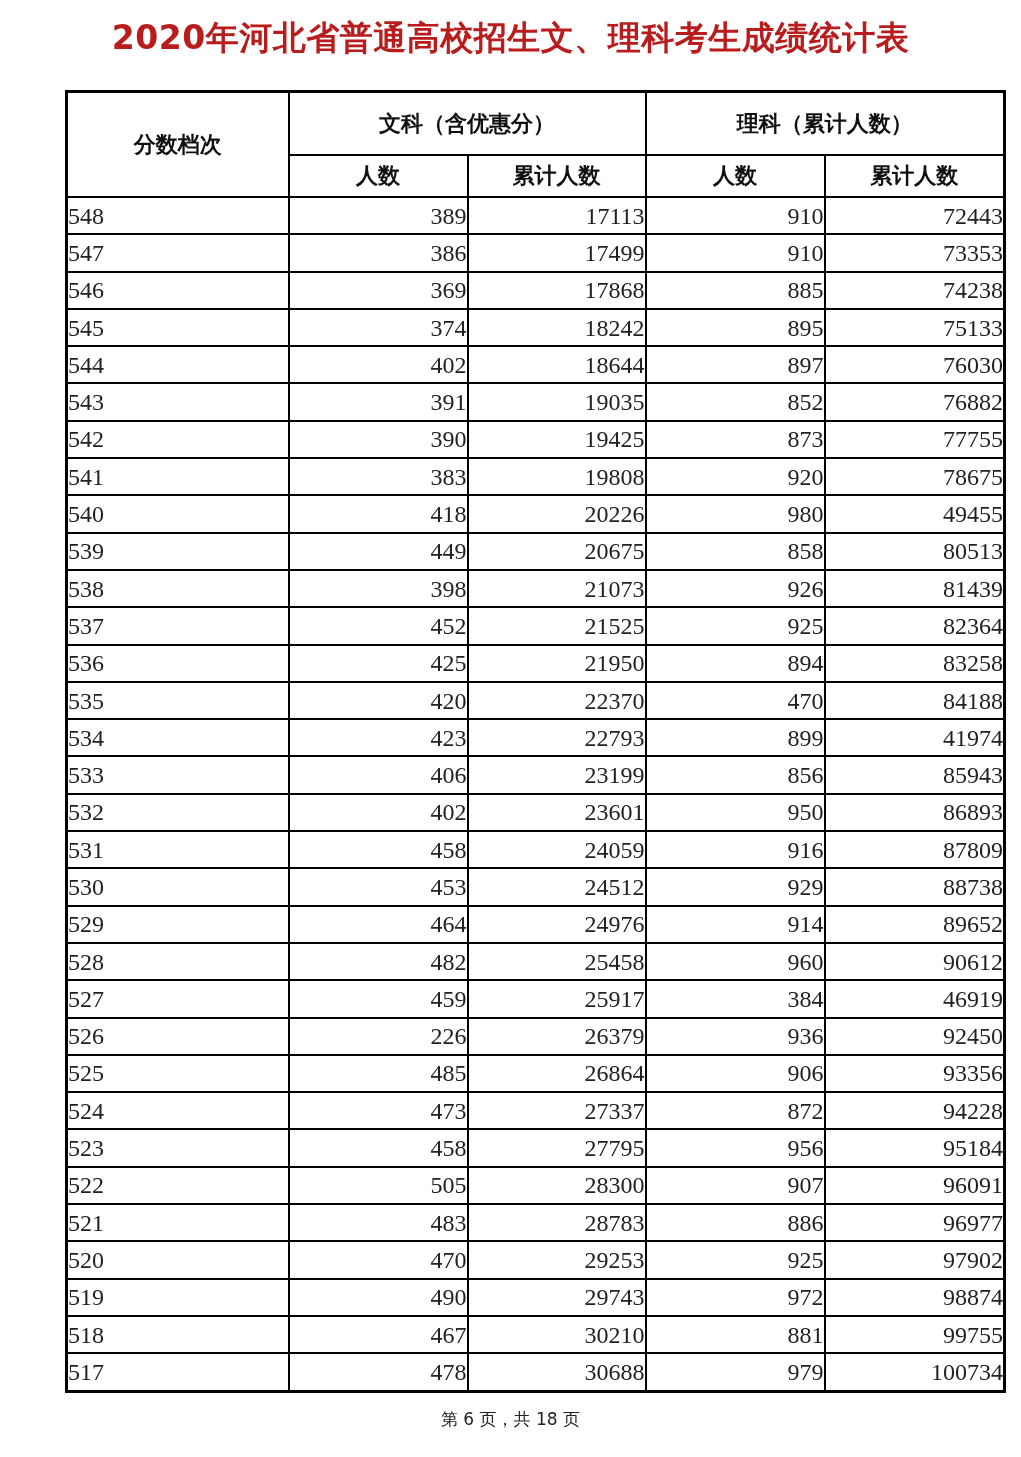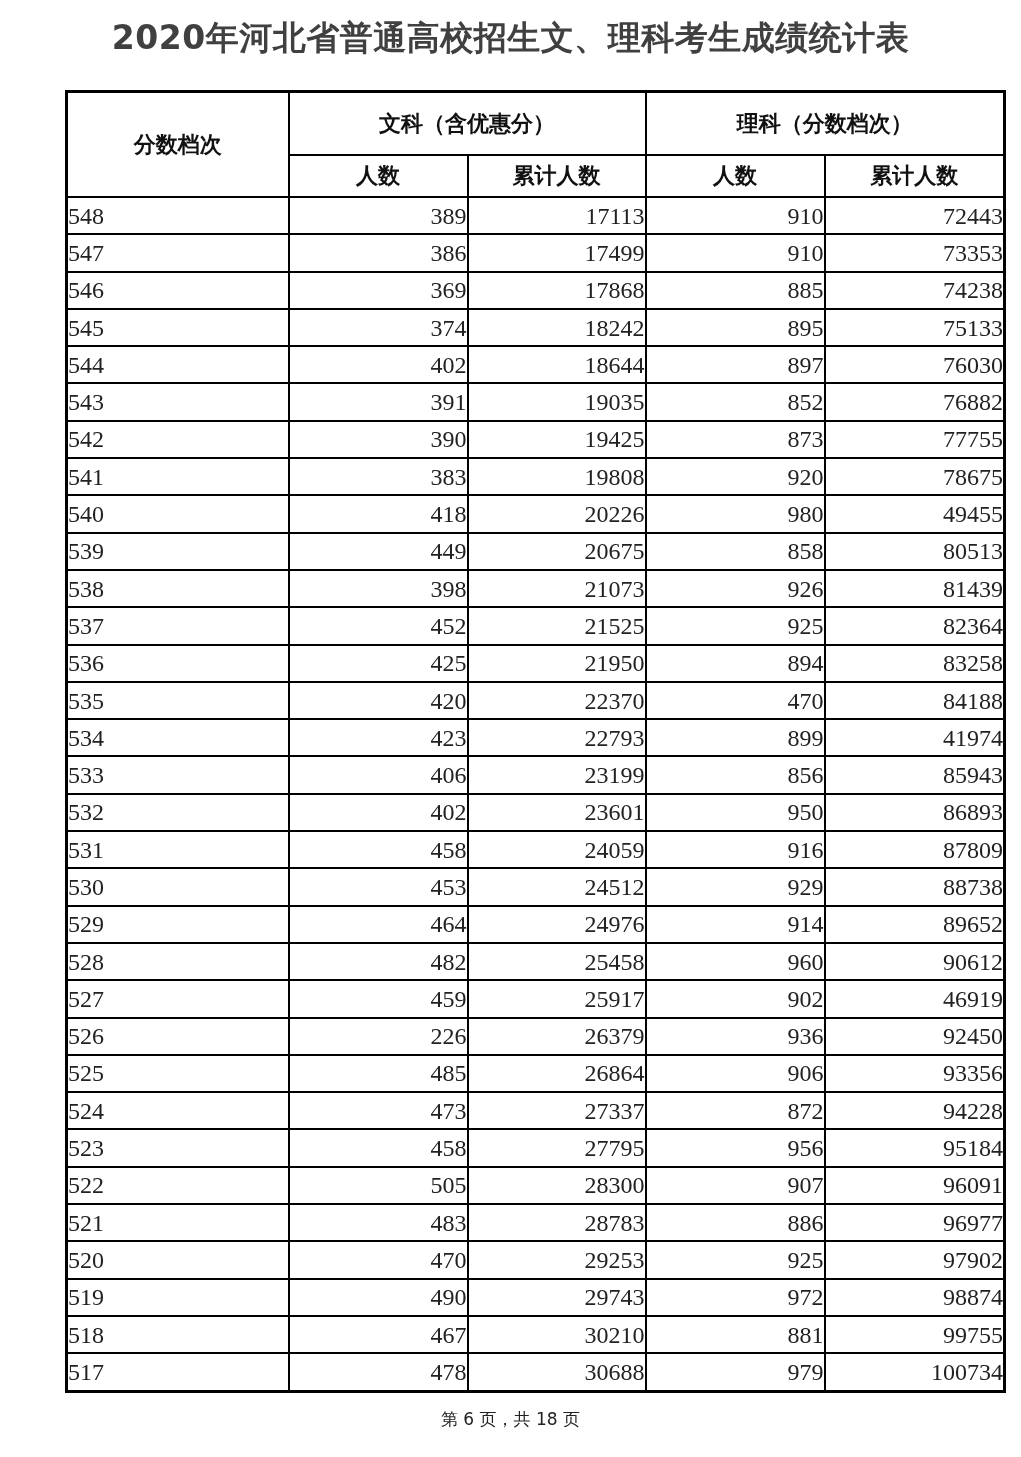--- a/index.html
+++ b/index.html
@@ -1,20 +1,20 @@
 <!DOCTYPE html>
 <html><head>
   <meta charset="utf-8">
   <style>
     html, body { margin: 0; padding: 0; background: #ffffff; }
     body { width: 1021px; height: 1457px; position: relative; overflow: hidden; color: #111; }
     .title {
       position: absolute; left: 0; top: 16px; width: 1021px; text-align: center;
       font-family: "DejaVu Sans", "Liberation Sans", sans-serif;
-      font-size: 33px; font-weight: bold; letter-spacing: 0.5px; color: #404040;
+      font-size: 33px; font-weight: bold; letter-spacing: 0.5px; color: #b91c1c;
     }
     table.grid {
       position: absolute; left: 40px; top: 90px;
       width: 938px; border-collapse: collapse; table-layout: fixed;
       border: 3px solid #000;
       margin-left: 25px;
     }
     table.grid th, table.grid td { border: 2px solid #000; padding: 0; }
     table.grid th {
       font-family: "DejaVu Sans", "Liberation Sans", sans-serif;
@@ -43,21 +43,21 @@
     <col style="width:222px">
     <col style="width:179px">
     <col style="width:178px">
     <col style="width:179px">
     <col style="width:180px">
   </colgroup>
   <thead>
     <tr class="h1">
       <th rowspan="2">分数档次</th>
       <th colspan="2">文科（含优惠分）</th>
-      <th colspan="2">理科（分数档次）</th>
+      <th colspan="2">理科（累计人数）</th>
     </tr>
     <tr class="h2">
       <th>人数</th>
       <th>累计人数</th>
       <th>人数</th>
       <th>累计人数</th>
     </tr>
   </thead>
   <tbody id="rows">
       <tr>
@@ -204,21 +204,21 @@
         <td class="score">528</td>
         <td class="num">482</td>
         <td class="num">25458</td>
         <td class="num">960</td>
         <td class="num">90612</td>
       </tr>
       <tr>
         <td class="score">527</td>
         <td class="num">459</td>
         <td class="num">25917</td>
-        <td class="num">902</td>
+        <td class="num">384</td>
         <td class="num">46919</td>
       </tr>
       <tr>
         <td class="score">526</td>
         <td class="num">226</td>
         <td class="num">26379</td>
         <td class="num">936</td>
         <td class="num">92450</td>
       </tr>
       <tr>

